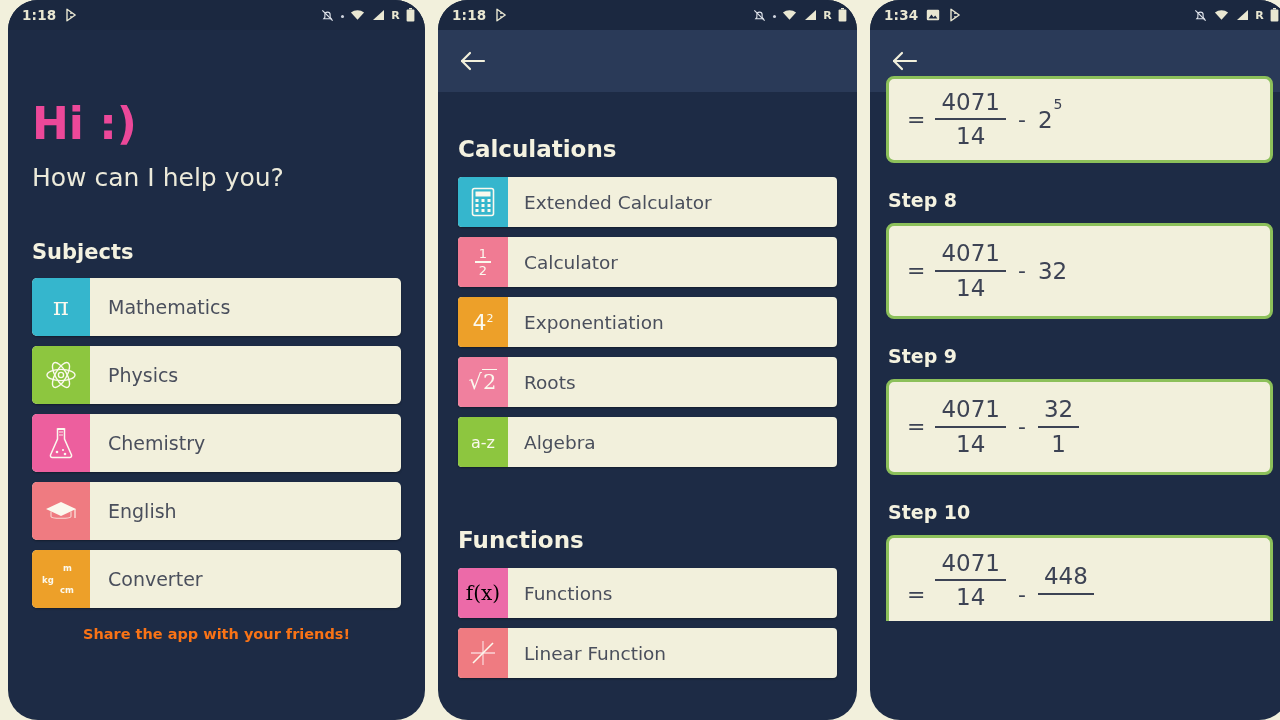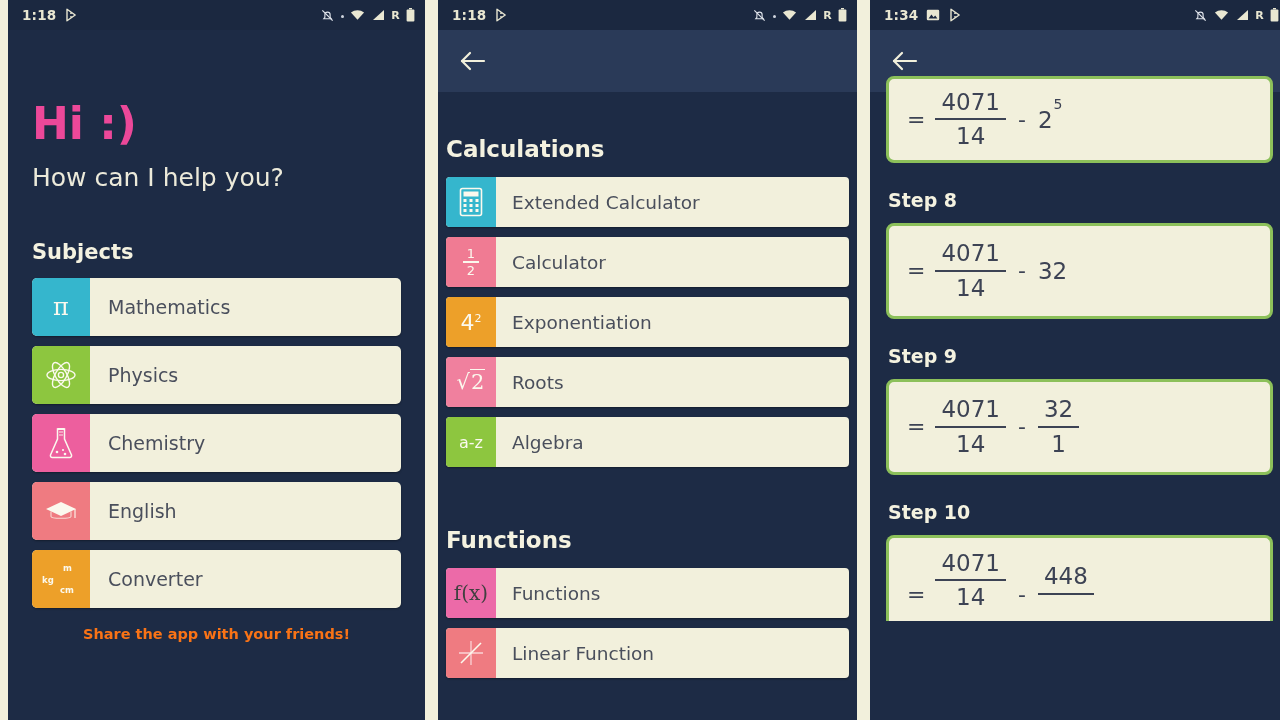--- a/index.html
+++ b/index.html
@@ -22,20 +22,21 @@
     align-items: flex-start;
   }
 
   
   .panel {
     position: relative;
     height: 720px;
     background: #1d2b45;
     overflow: hidden;
     flex: 0 0 auto;
+    border-radius: 30px;
   }
   .panel-1 { width: 417px; margin-left: 4px; }
   .gap { flex: 0 0 13px; height: 720px; background: #f2f0dc; }
   .panel-2 { width: 419px; }
   .panel-3 { width: 419px; }
   .edge { flex: 0 0 4px; height: 720px; background: #f2f0dc; }
 
   
   .statusbar {
     height: 30px;
@@ -132,21 +133,21 @@
 
   .share-note {
     text-align: center;
     color: #f97316;
     font-size: 14.5px;
     font-weight: bold;
     margin-top: 18px;
   }
 
   
-  .p2-body { padding: 0 8px; }
+  .p2-body { padding: 0 20px; }
   .p2-heading {
     color: #f4f2e0;
     font-size: 23px;
     font-weight: bold;
     margin-top: 44px;
     margin-bottom: 15px;
   }
   .p2-heading.second { margin-top: 60px; }
   .row2 { height: 50px; border-radius: 4px; }
   .row2 .row-ico { flex: 0 0 50px; }
@@ -161,21 +162,21 @@
   }
   .frac-ico {
     display: flex; flex-direction: column; align-items: center;
     font-family: "DejaVu Sans", sans-serif; font-size: 13px; line-height: 1.05;
     color: #fbf9ee;
   }
   .frac-ico .bar { width: 16px; height: 1.6px; background: #fbf9ee; margin: 1px 0; }
   .pow-ico { font-family: "DejaVu Sans", sans-serif; font-size: 22px; color: #fbf9ee; }
   .pow-ico sup { font-size: 11px; }
   .az-ico { font-family: "DejaVu Sans", sans-serif; font-size: 16px; color: #fbf9ee; }
-  .fx-ico { font-family: "DejaVu Serif", serif; font-size: 20px; color: #404040; }
+  .fx-ico { font-family: "DejaVu Serif", serif; font-size: 20px; color: #000000; }
   .conv-ico {
     position: relative; width: 40px; height: 36px;
     font-family: "DejaVu Sans", sans-serif; font-size: 8.5px;
     font-weight: bold; color: #fbf9ee;
   }
   .conv-ico i { position: absolute; font-style: normal; }
   .conv-ico .u-m  { top: 2px;  left: 22px; }
   .conv-ico .u-kg { top: 14px; left: 1px; }
   .conv-ico .u-cm { top: 24px; left: 19px; }
 

